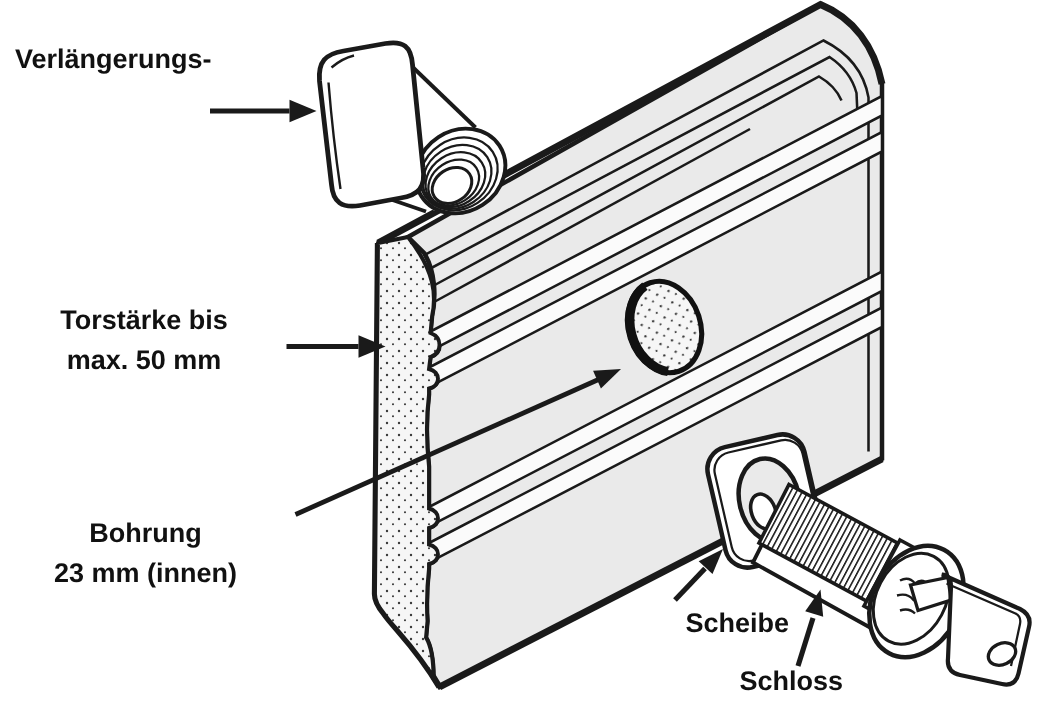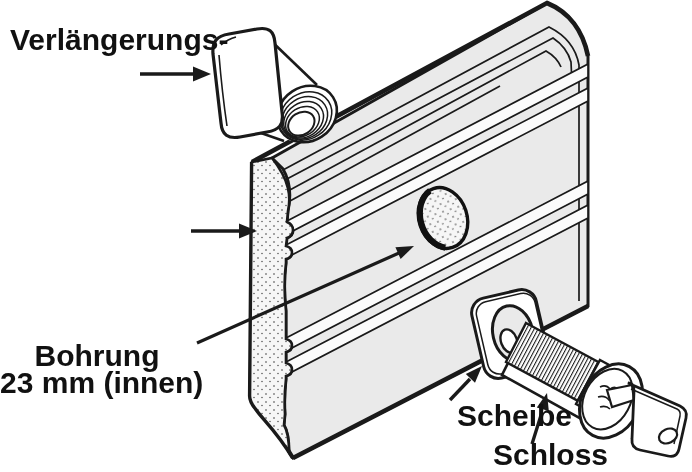--- a/index.html
+++ b/index.html
@@ -2,21 +2,21 @@
 <html><head>
 <meta charset="utf-8">
 <style>
   html,body{margin:0;padding:0;background:#fff;}
   #stage{
     position:relative;width:692px;height:472px;background:#fff;overflow:hidden;
     font-family:"Liberation Sans","DejaVu Sans",sans-serif;
   }
   #art{position:absolute;left:0;top:0;}
   .lbl{
-    position:absolute;color:#111;font-weight:bold;font-size:30px;line-height:27px;
+    position:absolute;color:#111;font-weight:bold;font-size:18px;line-height:27px;
     white-space:nowrap;
   }
   .lbl.center{text-align:center;}
 </style>
 </head>
 <body>
 
 <div id="stage">
 
   <svg id="art" width="692" height="472" viewBox="0 0 692 472">
@@ -147,20 +147,24 @@
         <line x1="532" y1="444" x2="542" y2="412"></line>
         <polygon points="547,393 548.8,411.1 536.8,407.5" stroke="none"></polygon>
       </g>
     </g>
   </svg>
 
   <div class="lbl" style="left:10px;top:26px;">
     <div>Verlängerungs-</div>
   </div>
 
+  <div class="lbl center" style="left:4px;top:200px;width:184px;">
+    <div>Torstärke bis</div>
+    <div>max. 50 mm</div>
+  </div>
 
   <div class="lbl center" style="left:0px;top:306px;width:194px;margin-top:36px;">
     <div>Bohrung</div>
     <div>23 mm (innen)</div>
   </div>
 
   <div class="lbl" style="left:413px;top:402px;margin-left:44px;">Scheibe</div>
 
   <div class="lbl" style="left:493px;top:441px;">Schloss</div>
 </div>

